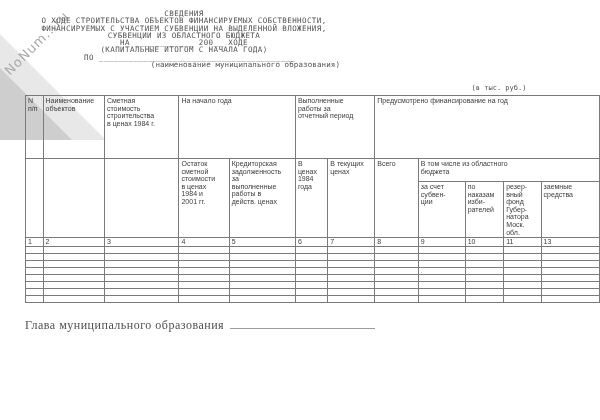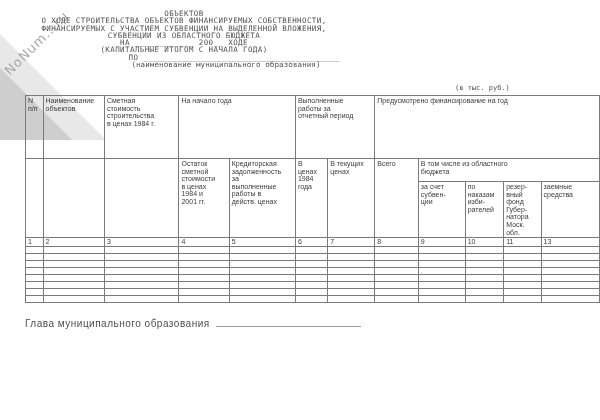--- a/index.html
+++ b/index.html
@@ -24,26 +24,26 @@
   
   .title-block {
     position: absolute; left: 28px; top: 10px; width: 312px;
     text-align: center;
     font-family: "DejaVu Sans Mono", monospace;
     font-size: 7.5px; line-height: 7.3px;
     letter-spacing: 0.4px;
     color: #525252;
   }
   .title-block div { white-space: pre; }
-  .po-line { text-align: right; padding-left: 56px; }
-  .po-caption { text-align: center; padding-left: 84px; letter-spacing: 0.1px; }
+  .po-line { text-align: left; padding-left: 56px; }
+  .po-caption { text-align: right; padding-left: 84px; letter-spacing: 0.1px; }
 
   .units-note {
     position: absolute; top: 84px; left: 455px; width: 88px;
-    text-align: left;
+    text-align: center;
     font-family: "DejaVu Sans Mono", monospace;
     font-size: 7px; color: #4e4e4e;
   }
 
   
   .form-table {
     position: absolute; left: 25px; top: 95px;
     border-collapse: collapse; table-layout: fixed;
   }
   .form-table td {
@@ -62,22 +62,22 @@
   tr.r-h2 { height: 23px; }
   tr.r-h3 { height: 50px; }
   tr.r-num { height: 9px; }
   tr.body-row { height: 7px; }
   tr.r-num td { padding: 0 2px; }
   tr.body-row td { padding: 0 2px; font-size: 6px; line-height: 6px; }
 
   
   .footer-line {
     position: absolute; left: 25px; top: 318px;
-    font-family: Liberation Sans, sans-serif;
-    font-size: 10px; letter-spacing: 0.5px;
+    font-family: Liberation Serif, serif;
+    font-size: 12px; letter-spacing: 0.5px;
     color: #4e4e4e;
     white-space: nowrap;
   }
   .sig-line {
     display: inline-block;
     width: 145px; height: 7px;
     border-bottom: 1px solid #9d9d9d;
     margin-left: 6px;
   }
 </style>
@@ -86,21 +86,21 @@
 
 <div class="page">
 
   <svg class="watermark" width="140" height="140" viewBox="0 0 140 140">
     <polygon points="0,34 106,140 0,140" fill="#cccccc" opacity="0.45"></polygon>
     <polygon points="0,68 72,140 0,140" fill="#b8b8b8" opacity="0.55"></polygon>
     <text class="wm-text" x="10" y="76" transform="rotate(-45 10 76)">NoNum...ru</text>
   </svg>
 
   <div class="title-block">
-    <div>ОБЪЕКТОВ</div>
+    <div>СВЕДЕНИЯ</div>
     <div>О ХОДЕ СТРОИТЕЛЬСТВА ОБЪЕКТОВ ФИНАНСИРУЕМЫХ СОБСТВЕННОСТИ,</div>
     <div>ФИНАНСИРУЕМЫХ С УЧАСТИЕМ СУБВЕНЦИИ НА ВЫДЕЛЕННОЙ ВЛОЖЕНИЯ,</div>
     <div>СУБВЕНЦИИ ИЗ ОБЛАСТНОГО БЮДЖЕТА</div>
     <div>НА ____________ 200__ ХОДЕ</div>
     <div>(КАПИТАЛЬНЫЕ ИТОГОМ С НАЧАЛА ГОДА)</div>
     <div class="po-line"><span>ПО</span> <span>________________________________________</span></div>
     <div class="po-caption">(наименование муниципального образования)</div>
   </div>
 
   <div class="units-note">(в тыс. руб.)</div>

